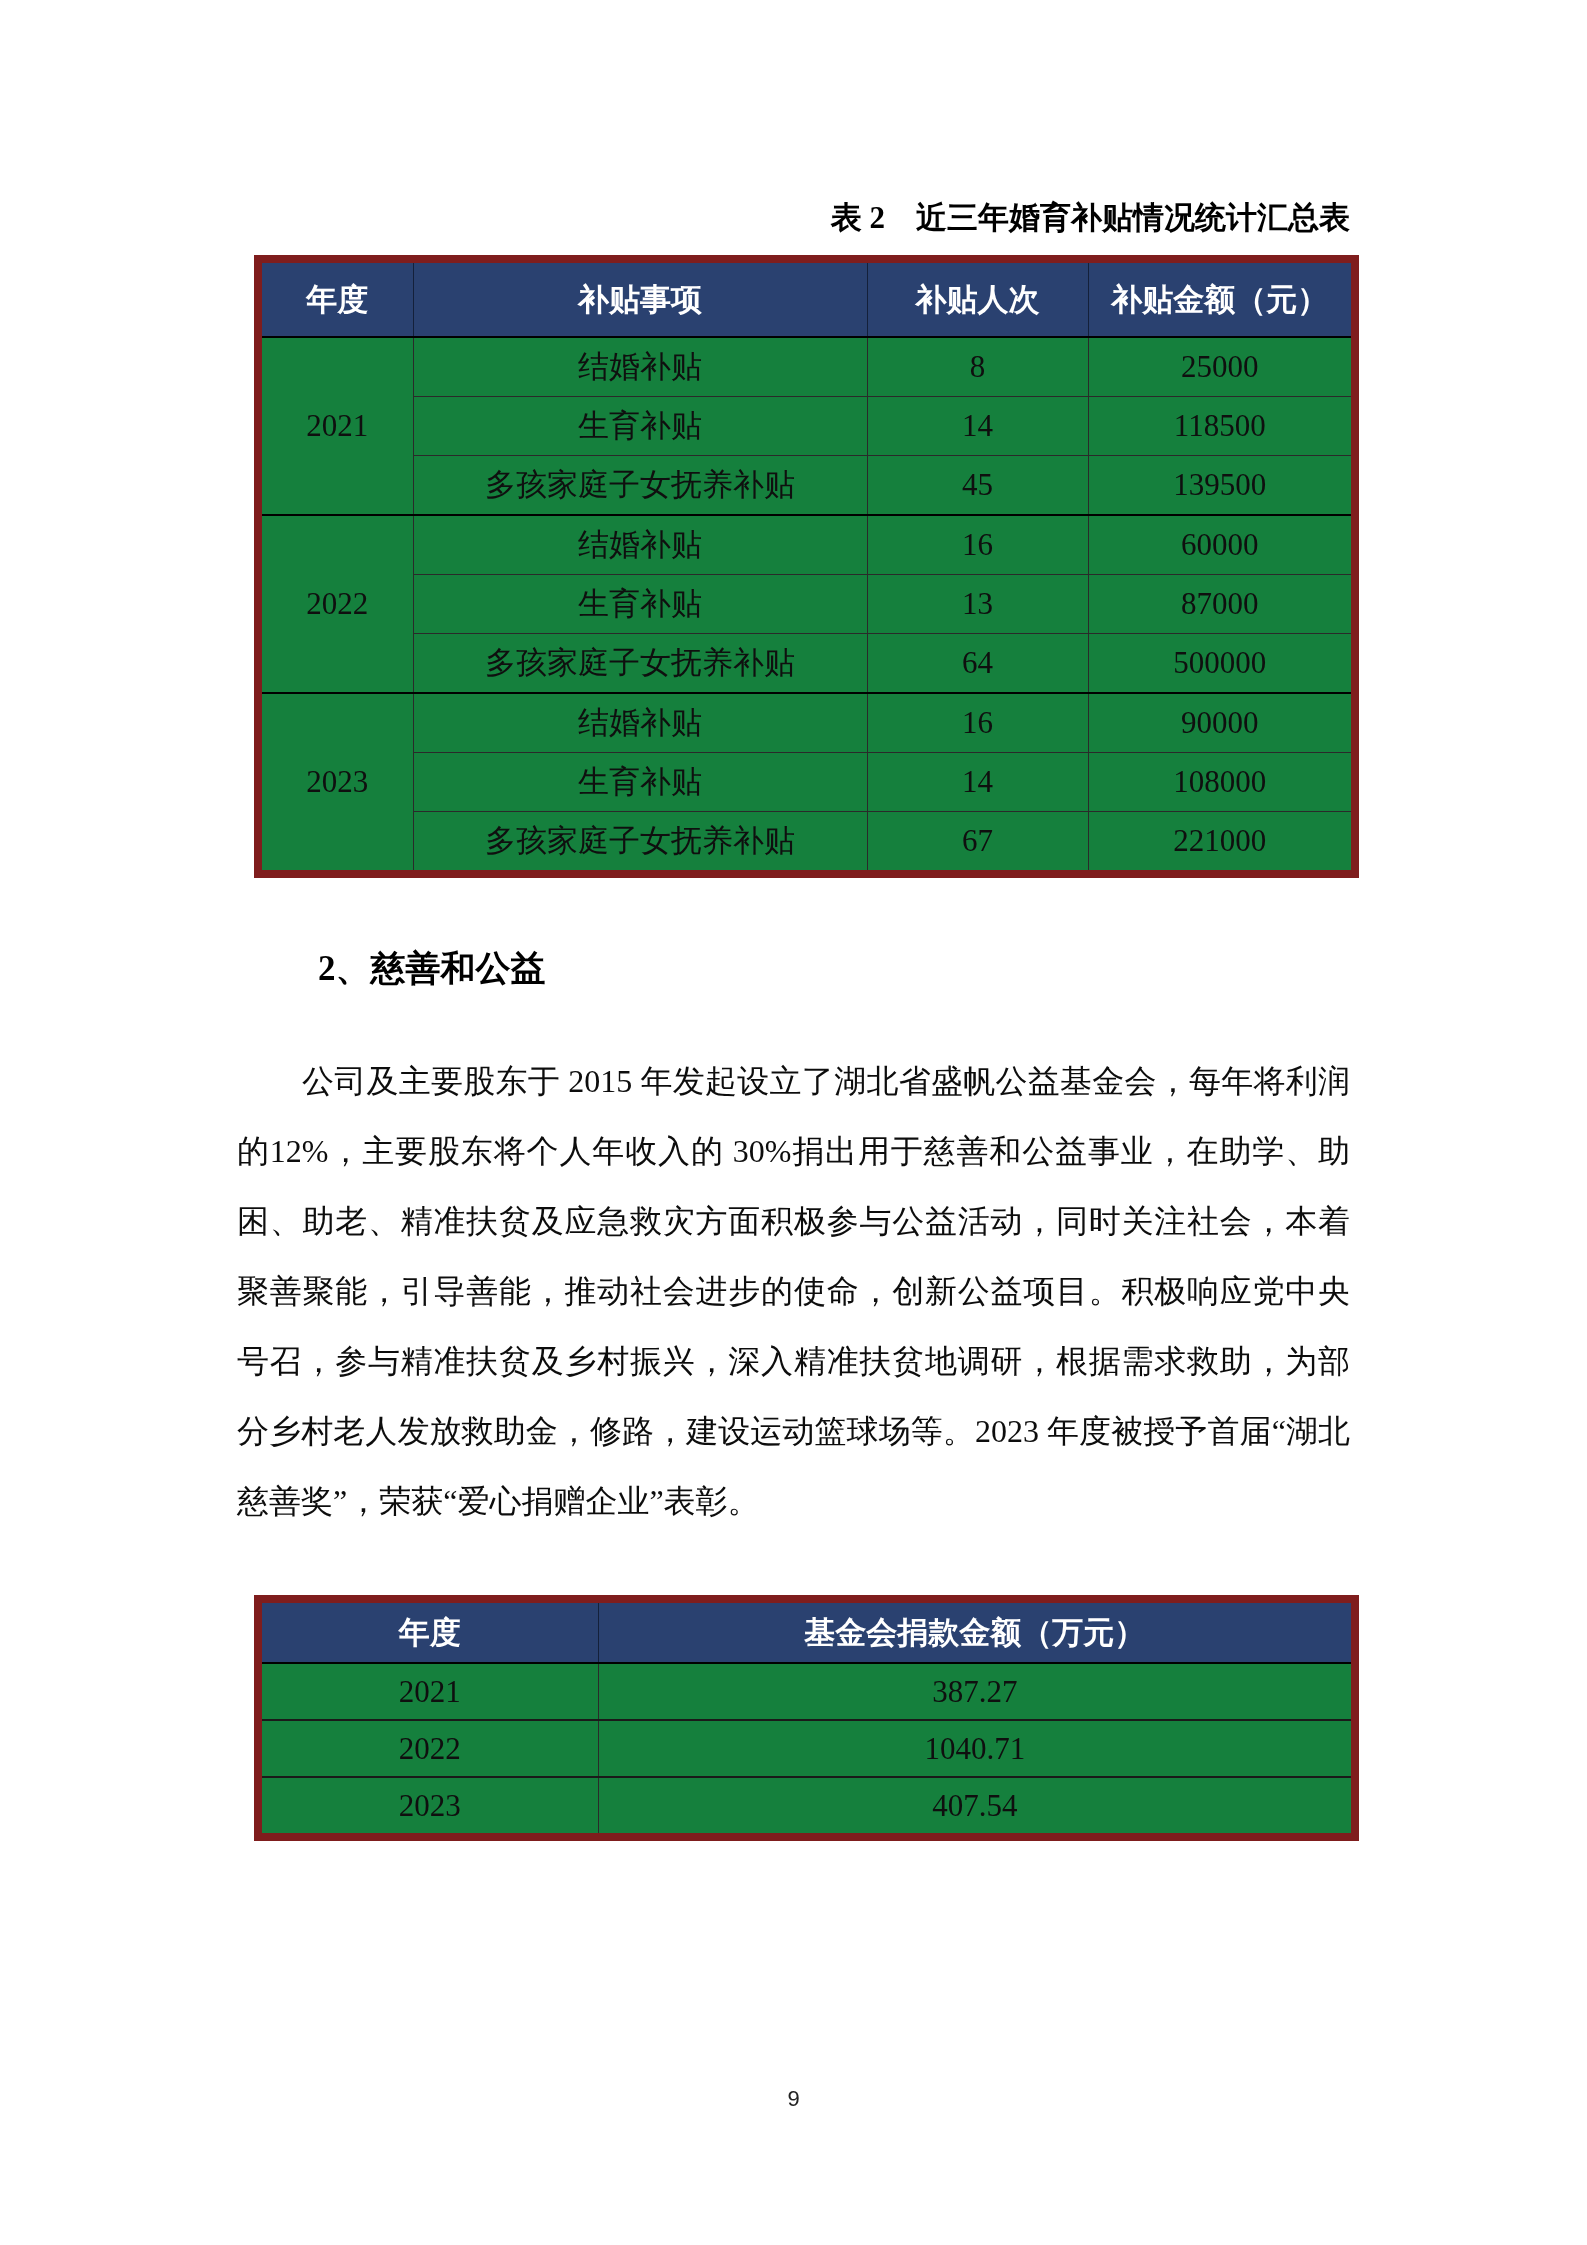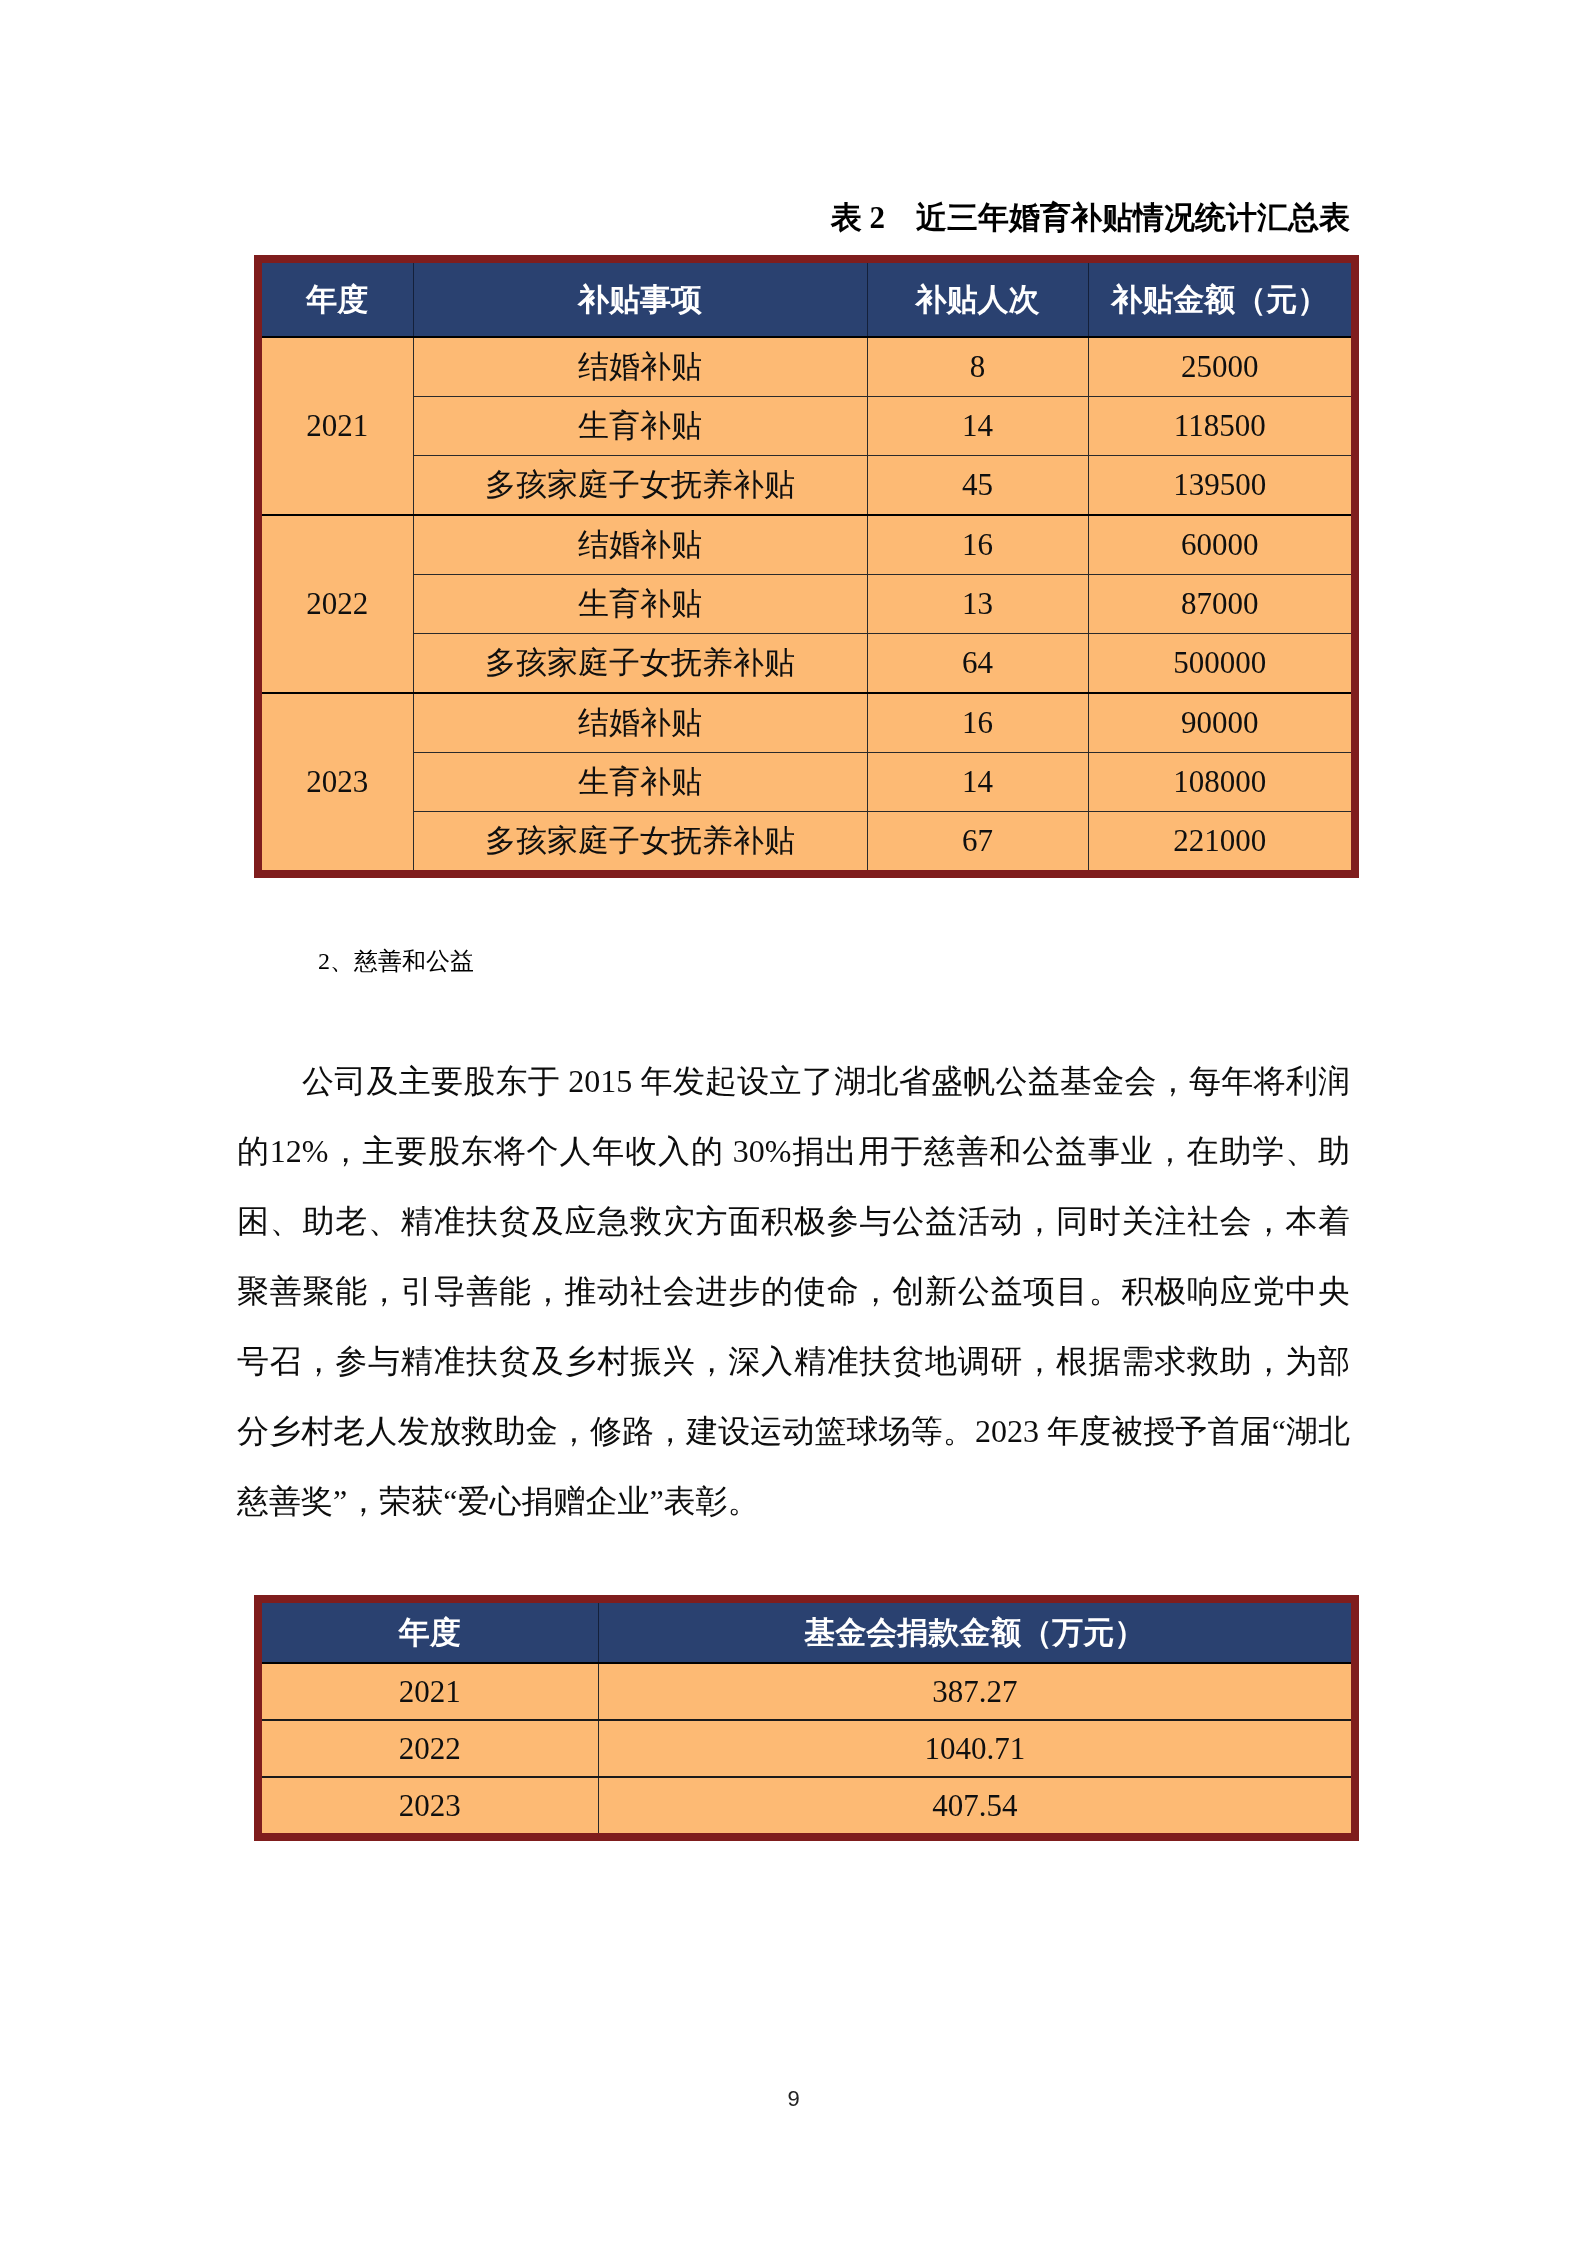--- a/index.html
+++ b/index.html
@@ -32,32 +32,32 @@
     background:#2a4170;color:#ffffff;
     font-weight:bold;font-size:31px;
     border:1.5px solid #14203a;
     border-bottom:2.5px solid #000;
     padding:0;text-align:center;vertical-align:middle;
   }
   table.doc-table td{
     border:1.5px solid #2a2a2a;
     font-size:31px;color:#0f0f0f;
     padding:0;text-align:center;vertical-align:middle;
-    background:#fdba74;
+    background:#15803d;
   }
   #tbl2 th{height:73px;}
   #tbl2 td{height:58px;}
   #tbl2 tr.group-start td{border-top:2.6px solid #000;}
   #tbl3 th{height:59px;}
   #tbl3 td{height:55px;}
   #tbl3 tr td{border-top:2.2px solid #1a1a1a;}
 
   .heading{
     position:absolute;top:945px;left:318px;
-    font-size:24px;font-weight:normal;color:#000;
+    font-size:35px;font-weight:bold;color:#000;
   }
   .para{
     position:absolute;top:1046px;left:237px;width:1113px;
     font-size:32px;line-height:70px;color:#0d0d0d;
     text-align:justify;text-indent:65px;
   }
   .pagenum{
     position:absolute;top:2086px;left:0;width:100%;
     text-align:center;font-size:22px;color:#222;
     font-family:"Liberation Sans","DejaVu Sans",sans-serif;

